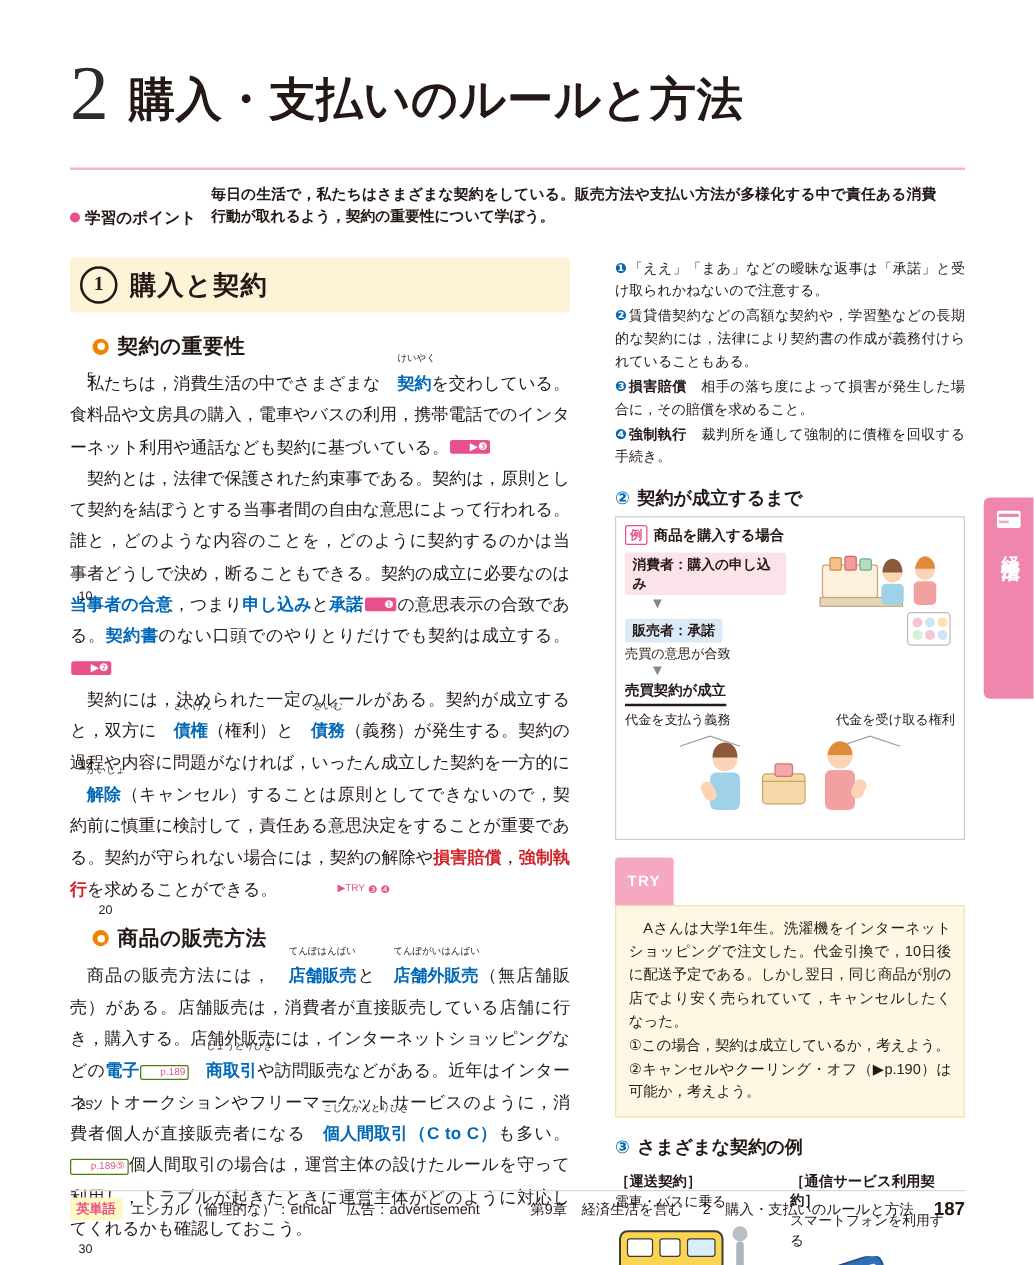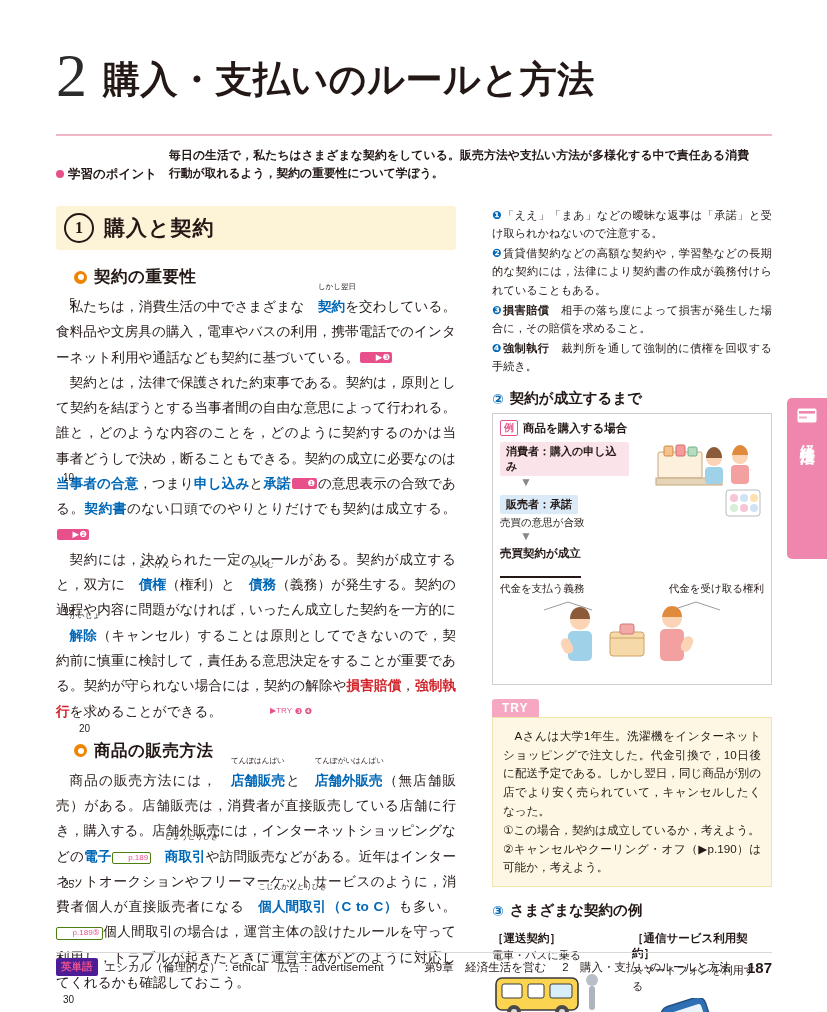--- a/index.html
+++ b/index.html
@@ -289,21 +289,21 @@
     margin-top: 4px;
   }
 
   
   .try-head {
     background: #f6a8c2;
     color: #fff;
     font-size: 12px;
     font-weight: 700;
     letter-spacing: 1px;
-    padding: 2px 10px;
+    padding: 12px 10px;
     border-radius: 3px 3px 0 0;
     display: inline-block;
     margin-top: 14px;
   }
   .try-body {
     background: #fdf8e3;
     border: 1px solid #efe3b0;
     font-size: 11.6px;
     line-height: 1.62;
     padding: 9px 10px;
@@ -353,21 +353,21 @@
   .footer {
     position: absolute;
     left: 56px;
     top: 958px;
     width: 716px;
     display: flex;
     align-items: center;
     font-size: 11.5px;
   }
   .eigo-tag {
-    background: #4c1d95;
+    background: #fef9c3;
     color: #e8508b;
     font-weight: 700;
     font-size: 10.5px;
     padding: 2px 5px;
     border-radius: 2px;
     margin-right: 7px;
   }
   .footer-right {
     margin-left: auto;
     display: flex;
@@ -408,21 +408,21 @@
       <div class="sec-title">購入と契約</div>
     </div>
 
     <div class="sub-head">
       <span class="sub-bullet"></span>
       <span class="sub-title">契約の重要性</span>
     </div>
 
     <p class="para indent">
       <span class="lineno" style="top:0;">5</span>
-      私たちは，消費生活の中でさまざまな<span class="kw-blue ruby-wrap"><span class="ruby-txt">しかし翌日</span>契約</span>を交わしている。食料品や文房具の購入，電車やバスの利用，携帯電話でのインターネット利用や通話なども契約に基づいている。<span class="mark-sq">▶❸</span>
+      私たちは，消費生活の中でさまざまな<span class="kw-blue ruby-wrap"><span class="ruby-txt">けいやく</span>契約</span>を交わしている。食料品や文房具の購入，電車やバスの利用，携帯電話でのインターネット利用や通話なども契約に基づいている。<span class="mark-sq">▶❸</span>
     </p>
 
     <p class="para indent">
       契約とは，法律で保護された約束事である。契約は，原則として契約を結ぼうとする当事者間の自由な意思によって行われる。誰と，どのような内容のことを，どのように契約するのかは当事者どうしで決め，断ることもできる。契約の成立に必要なのは<span class="kw-blue">当事者の合意</span>，つまり<span class="kw-blue">申し込み</span>と<span class="kw-blue">承諾</span><span class="mark-sq">❶</span>の意思表示の合致である。<span class="kw-blue">契約書</span>のない口頭でのやりとりだけでも契約は成立する。<span class="mark-sq">▶❷</span>
     </p>
     <span class="lineno" style="position:absolute; left:0; top:266px;">10</span>
 
     <p class="para indent">
       契約には，決められた一定のルールがある。契約が成立すると，双方に<span class="kw-blue ruby-wrap"><span class="ruby-txt">さいけん</span>債権</span>（権利）と<span class="kw-blue ruby-wrap"><span class="ruby-txt">さいむ</span>債務</span>（義務）が発生する。契約の過程や内容に問題がなければ，いったん成立した契約を一方的に<span class="kw-blue ruby-wrap"><span class="ruby-txt">かいじょ</span>解除</span>（キャンセル）することは原則としてできないので，契約前に慎重に検討して，責任ある意思決定をすることが重要である。契約が守られない場合には，契約の解除や<span class="red-b">損害賠償</span>，<span class="red-b">強制執行</span>を求めることができる。
     </p>
@@ -475,21 +475,21 @@
         <span>商品を購入する場合</span>
       </div>
 
       <div style="display:flex; gap:23px;">
         <div style="width:150px;">
           <div class="flow-tag">消費者：購入の申し込み</div>
           <div style="font-size:12px; color:#888; line-height:0.9; margin:1px 0 1px 20px;">▼</div>
           <div class="flow-tag blue">販売者：承諾</div>
           <div class="flow-sub">売買の意思が合致</div>
           <div style="font-size:12px; color:#888; line-height:0.9; margin:1px 0 1px 20px;">▼</div>
-          <div style="font-size:11.5px; font-weight:700; border-bottom:2px solid #231815; display:inline-block; padding-bottom:15px;">売買契約が成立</div>
+          <div style="font-size:11.5px; font-weight:700; border-bottom:2px solid #231815; display:inline-block; padding-bottom:3px;">売買契約が成立</div>
         </div>
 
         <div>
           <svg width="112" height="92" viewBox="0 0 112 92" aria-hidden="true">
             <rect x="6" y="16" width="44" height="26" rx="2" fill="#fdf0dc" stroke="#caa77a"></rect>
             <rect x="12" y="10" width="9" height="10" rx="1.5" fill="#f4c28a" stroke="#c88b4a"></rect>
             <rect x="24" y="9" width="9" height="11" rx="1.5" fill="#f59b9b" stroke="#d06a6a"></rect>
             <rect x="36" y="11" width="9" height="9" rx="1.5" fill="#b7dcc2" stroke="#6fae87"></rect>
             <rect x="4" y="42" width="66" height="7" fill="#e6d4b8" stroke="#c3a87f"></rect>
             <circle cx="62" cy="22" r="8" fill="#fbd3b5"></circle>

